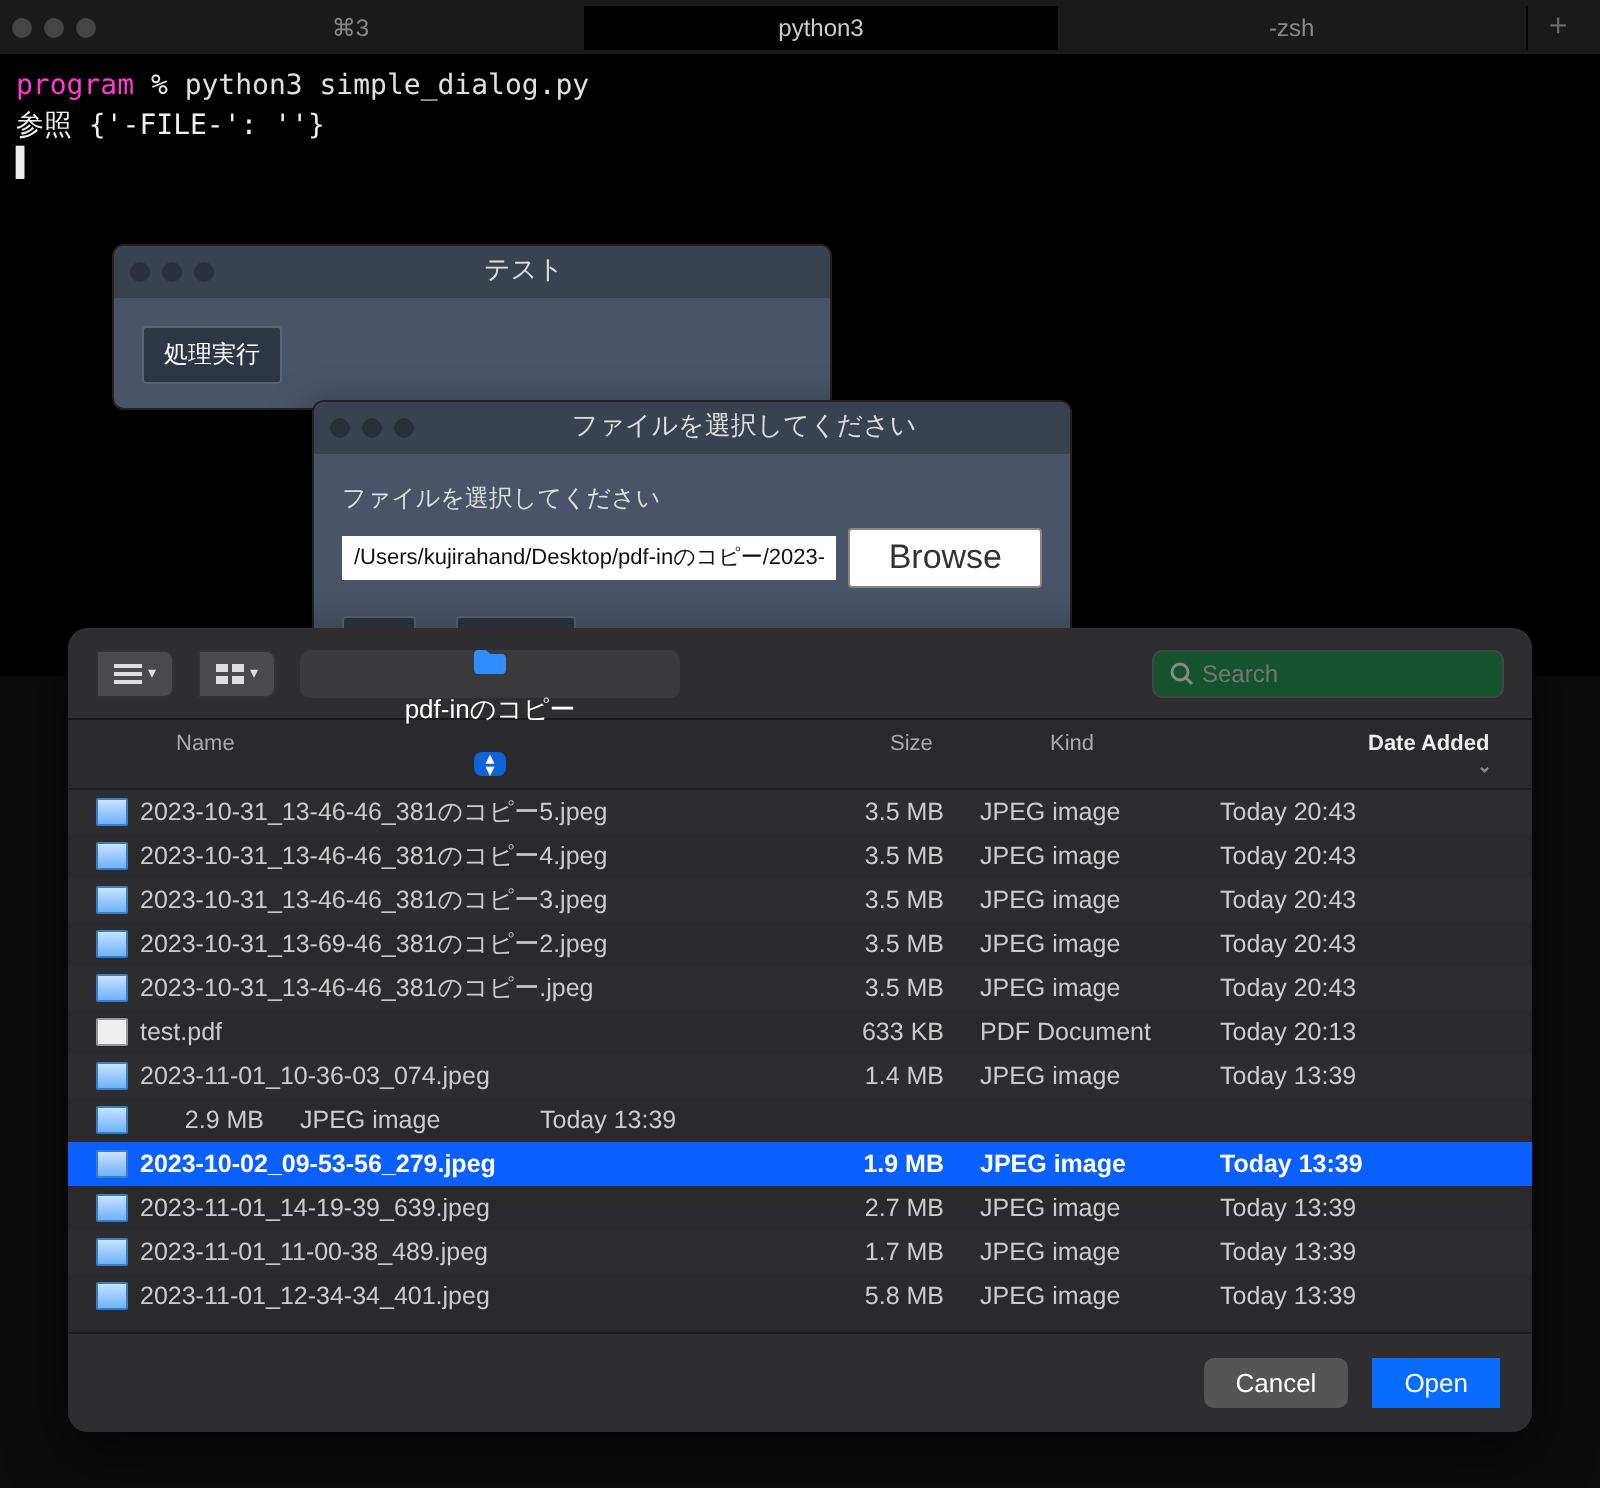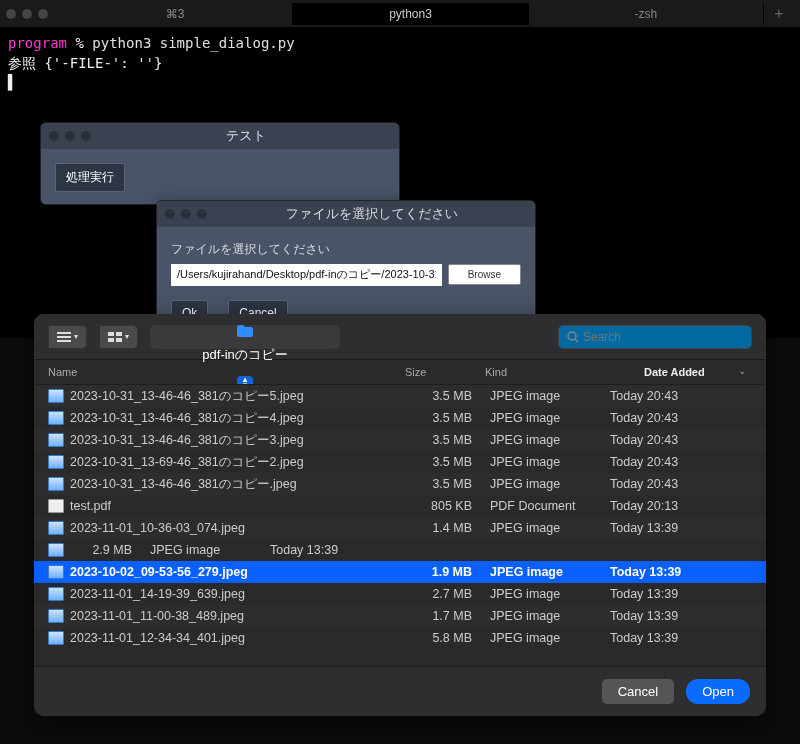--- a/index.html
+++ b/index.html
@@ -84,34 +84,34 @@
     background:#fff; color:#111; border:none; height:22px; padding:0 6px;
     font-size:12px;
   }
   .btn-grey {
     background:#2e3544; color:#fff; border:1px solid #5a6378;
     padding:5px 10px; font-size:12px; border-radius:2px;
     cursor:pointer;
   }
   .btn-blue {
     background:#0a6cff; color:#fff; border:none; padding:5px 16px;
-    border-radius:12px; font-size:13px; cursor:pointer;
+    border-radius:0; font-size:13px; cursor:pointer;
   }
   .btn-mac {
     background:#555; color:#fff; border:none; padding:5px 16px;
     border-radius:5px; font-size:13px; cursor:pointer;
   }
 
-  #win-test { left:40px; top:94px; width:360px; }
+  #win-test { left:56px; top:94px; width:360px; }
   #win-test input { width:290px; }
 
   #win-file { left:156px; top:172px; width:380px; }
   #win-file .prompt-label { font-size:12px; color:#ddd; margin-bottom:6px;}
   #win-file input { width:286px; font-size:11px;}
-  #win-file .browse-btn { background:#fff;color:#333;border:1px solid #888;padding:4px 19px;font-size:10px;border-radius:2px;cursor:pointer;}
+  #win-file .browse-btn { background:#fff;color:#333;border:1px solid #888;padding:4px 19px;font-size:17px;border-radius:2px;cursor:pointer;}
   #win-file .actions { display:flex; gap:20px; margin-top:14px;}
 
   
   .finder {
     position:absolute;
     left:34px; top:314px;
     width:732px; height:402px;
     background:#2a2a2c;
     border-radius:10px;
     box-shadow:0 10px 30px rgba(0,0,0,.6);
@@ -135,32 +135,32 @@
   .folder-pop {
     background:#3a3a3c; border-radius:5px; height:24px;
     display:flex; align-items:center; padding:0 6px; gap:6px;
     color:#fff; font-size:13px; min-width:190px;flex-direction:column;
   }
   .folder-pop .folder-ico { color:#2894ff; }
   .folder-pop .spacer{flex:1;}
   .folder-pop .arrows{ background:#1164d8;color:#fff;border-radius:4px;width:16px;height:18px;display:flex;align-items:center;justify-content:center;font-size:9px;flex-direction: column;line-height: 0.7;}
   .search {
     margin-left:auto; display:flex; align-items:center;
-    background:#0369a1; border-radius:5px; padding:0 8px;
-    height:24px; color:#888; width:194px;
+    background:#14532d; border-radius:5px; padding:0 8px;
+    height:24px; color:#888; width:176px;
     border: 1px solid #444;
   }
   .search svg { margin-right:4px; }
   .search input { background:transparent;border:none;outline:none;color:#ccc;font-size:12px;width:120px;}
 
   .finder-head {
     display:flex; padding:6px 14px 6px 14px;
     color:#aaa; font-size:11px; border-bottom:1px solid #1e1e1e;
   }
-  .col-name{flex:0 0 340px;}
+  .col-name{flex:0 0 340px;margin-left:40px;}
   .col-size{flex:0 0 80px; text-align:right; padding-right:29px;margin-left:17px;}
   .col-kind{flex:0 0 120px;}
   .col-date{flex:1;padding-left:39px;}
   .sort-chev { float:right; font-size:9px; color:#888; padding-right:6px;}
   .finder-head .col-date { font-weight:600; color:#eee;}
 
   .finder-list { flex:1; overflow:auto; }
   .frow {
     display:flex; padding:2px 14px; align-items:center;
     font-size:12.5px; color:#ccc; height:22px;justify-content:space-between;
@@ -325,21 +325,21 @@
       <div class="frow">
         <span class="ico"></span>
         <span class="c-name">2023-10-31_13-46-46_381のコピー.jpeg</span>
         <span class="c-size">3.5 MB</span>
         <span class="c-kind">JPEG image</span>
         <span class="c-date">Today 20:43</span>
       </div>
       <div class="frow pdf">
         <span class="ico"></span>
         <span class="c-name">test.pdf</span>
-        <span class="c-size">805 KB</span>
+        <span class="c-size">633 KB</span>
         <span class="c-kind">PDF Document</span>
         <span class="c-date">Today 20:13</span>
       </div>
       <div class="frow">
         <span class="ico"></span>
         <span class="c-name">2023-11-01_10-36-03_074.jpeg</span>
         <span class="c-size">1.4 MB</span>
         <span class="c-kind">JPEG image</span>
         <span class="c-date">Today 13:39</span>
       </div>

